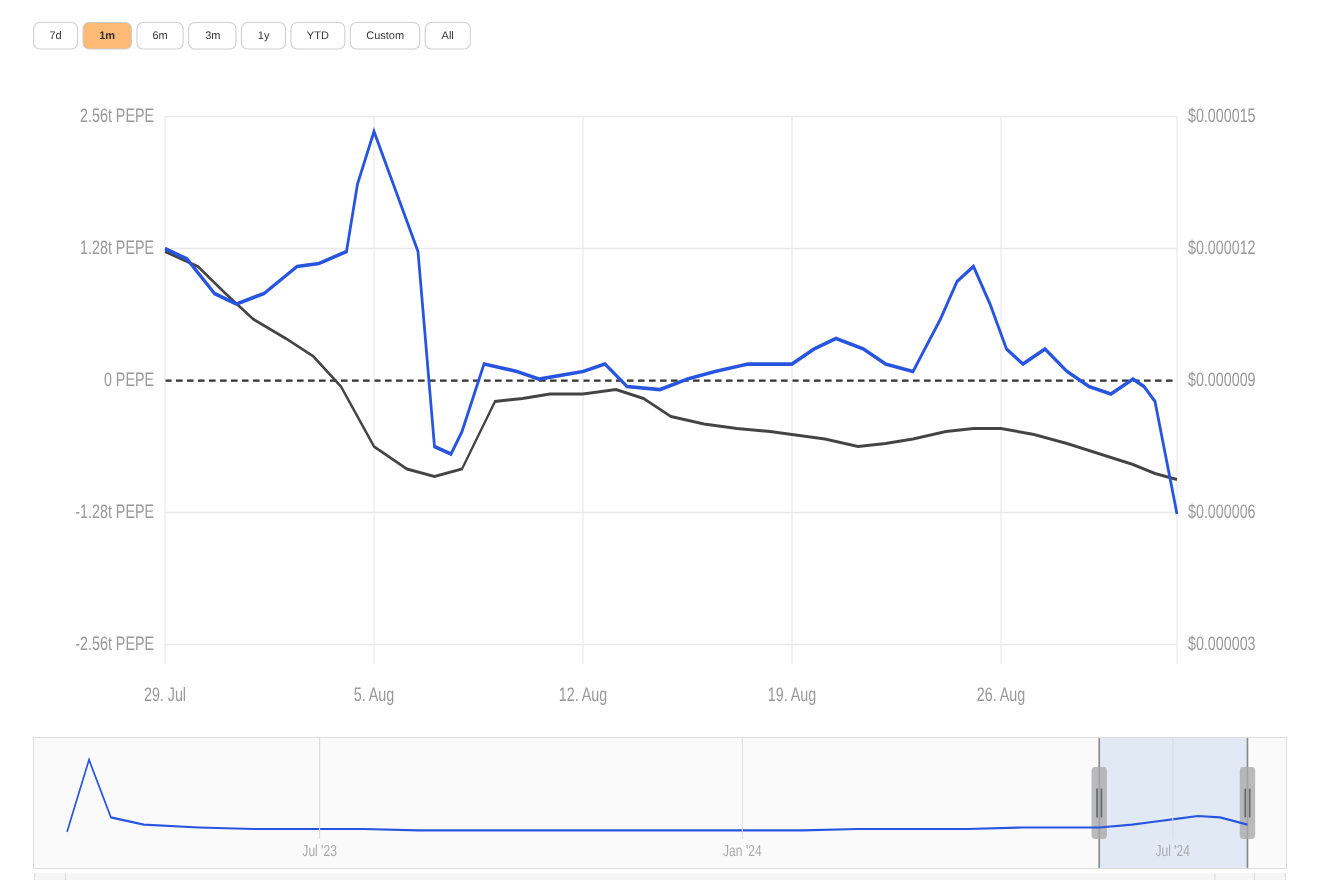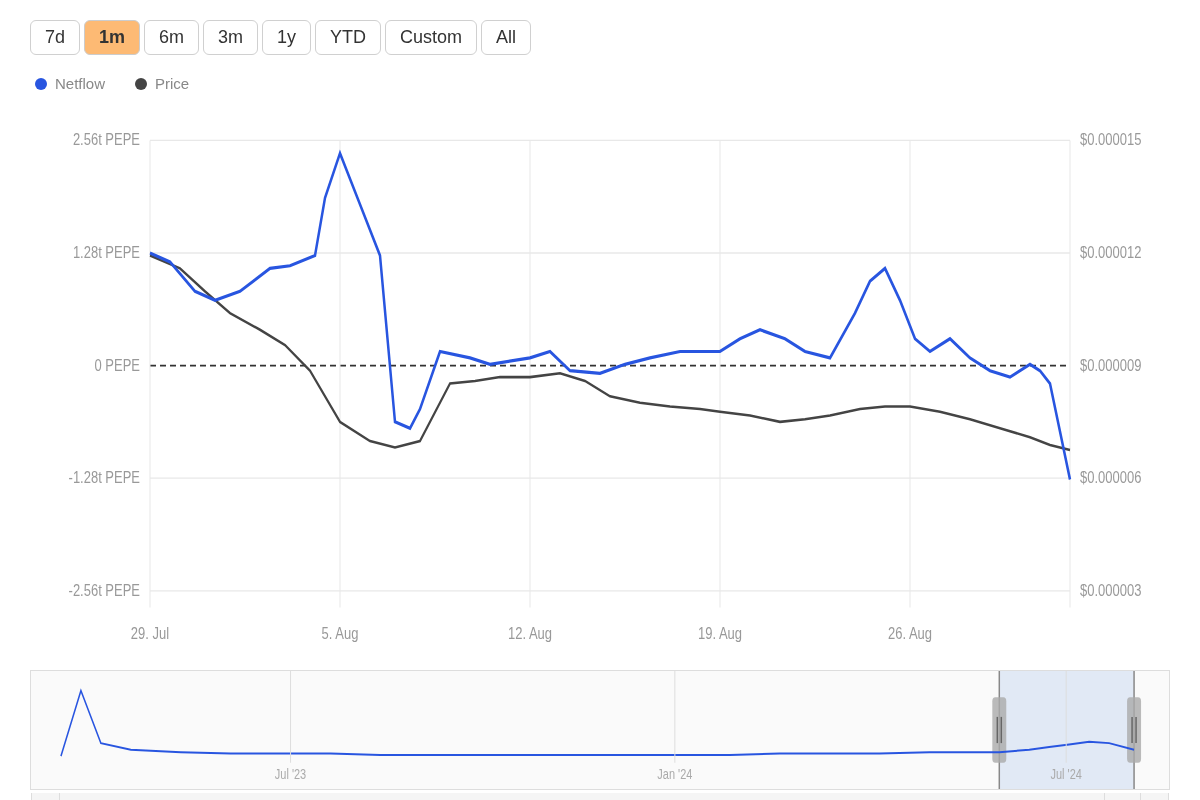--- a/index.html
+++ b/index.html
@@ -26,21 +26,21 @@
       display: flex;
       gap: 4px;
       margin-bottom: 20px;
       align-items: center;
     }
     .time-btn {
       padding: 6px 14px;
       border: 1px solid #d0d0d0;
       border-radius: 6px;
       background: #fff;
-      font-size: 18px;
+      font-size: 10px;
       color: #333;
       cursor: pointer;
       font-weight: 400;
     }
     .time-btn.active {
       font-weight: 700;
       background: #fdba74;
       border-color: #ccc;
     }
 
@@ -160,30 +160,20 @@
     <button class="time-btn">7d</button>
     <button class="time-btn active">1m</button>
     <button class="time-btn">6m</button>
     <button class="time-btn">3m</button>
     <button class="time-btn">1y</button>
     <button class="time-btn">YTD</button>
     <button class="time-btn">Custom</button>
     <button class="time-btn">All</button>
   </div>
 
-  <div class="legend">
-    <div class="legend-item">
-      <div class="legend-dot blue"></div>
-      <span>Netflow</span>
-    </div>
-    <div class="legend-item">
-      <div class="legend-dot dark"></div>
-      <span>Price</span>
-    </div>
-  </div>
 
   <div class="chart-area">
     <svg class="main-chart" viewBox="0 0 1140 440" preserveAspectRatio="none">
 
       <line x1="120" y1="30" x2="1040" y2="30" stroke="#e8e8e8" stroke-width="1"></line>
       <line x1="120" y1="118" x2="1040" y2="118" stroke="#e8e8e8" stroke-width="1"></line>
       <line x1="120" y1="206" x2="1040" y2="206" stroke="#333" stroke-width="1.5" stroke-dasharray="6,4"></line>
       <line x1="120" y1="294" x2="1040" y2="294" stroke="#e8e8e8" stroke-width="1"></line>
       <line x1="120" y1="382" x2="1040" y2="382" stroke="#e8e8e8" stroke-width="1"></line>
 

